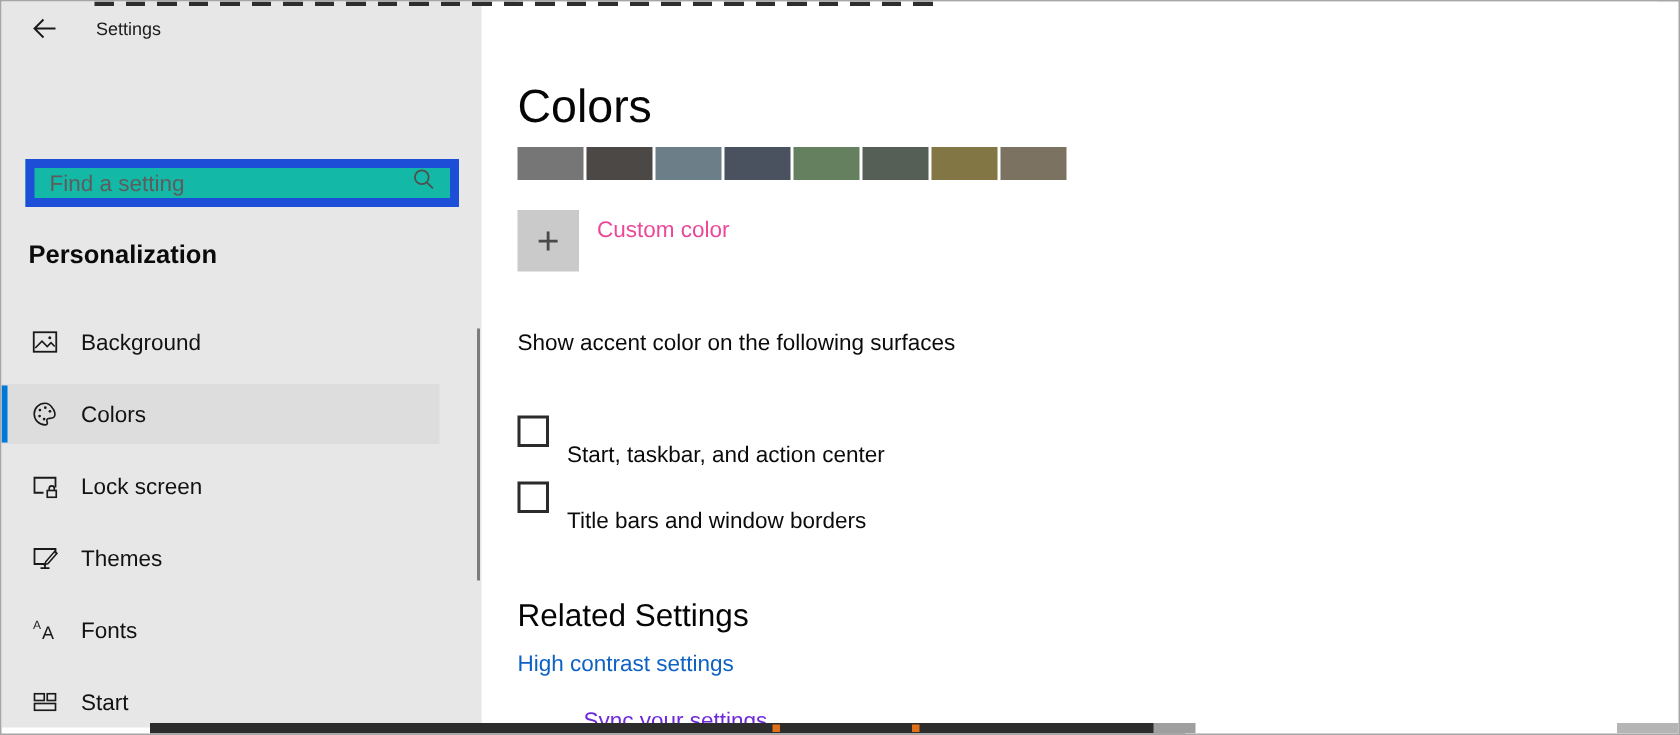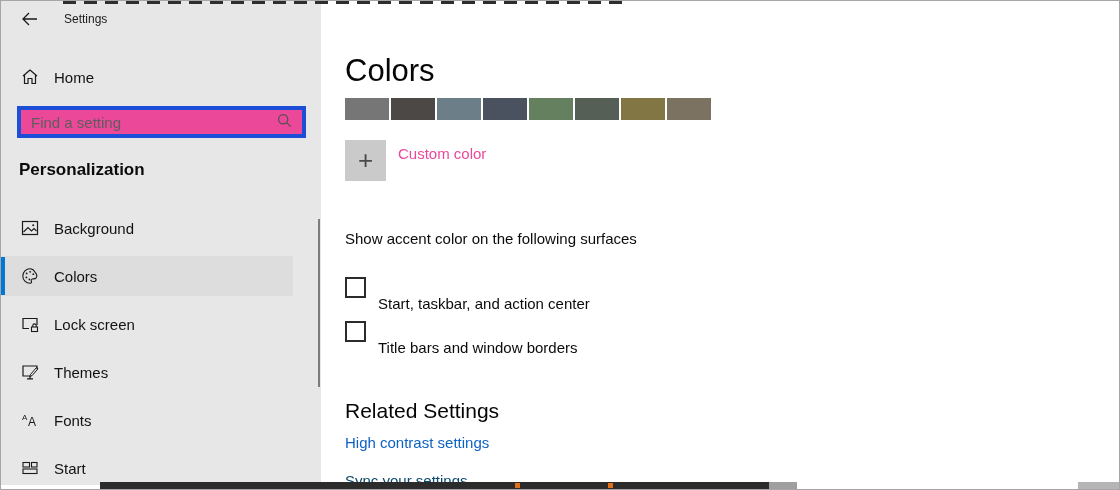--- a/index.html
+++ b/index.html
@@ -24,21 +24,21 @@
   .glyph-min{display:block;width:11px;height:0;border-top:1px solid #0d0d0d;}
   .glyph-max{display:block;width:10px;height:10px;border:1px solid #0d0d0d;background:transparent;}
   .glyph-close{font-size:13px;color:#0d0d0d;line-height:1;}
   
   .sidebar{position:absolute;left:0;top:0;width:320px;height:484px;background:#e7e7e7;}
   .home-row{position:absolute;left:0;top:58px;width:320px;height:36px;display:flex;align-items:center;}
   .home-row .nav-icon{margin-left:19px;}
   .home-row .nav-label{margin-left:14px;font-size:15px;color:#121212;}
   .search-box{
     position:absolute;left:16px;top:105px;width:289px;height:32px;box-sizing:border-box;
-    background:#ec4899;border:4px solid #1d4ed8;display:flex;align-items:center;
+    background:#14b8a6;border:6px solid #1d4ed8;display:flex;align-items:center;
   }
   .search-input{
     flex:1;border:none;outline:none;background:transparent;
     font-family:"Liberation Sans",sans-serif;font-size:15px;color:#333;padding:0 0 0 10px;
   }
   .search-input::placeholder{color:#5d5d5d;opacity:1;}
   .search-glyph{margin-right:10px;flex:0 0 auto;}
   .section-header{position:absolute;left:18px;top:159px;font-size:17px;font-weight:bold;color:#0b0b0b;}
   .nav-list{position:absolute;left:0;top:207px;width:320px;}
   .nav-item{position:relative;width:292px;height:40px;margin-bottom:8px;display:flex;align-items:center;cursor:default;}
@@ -51,21 +51,21 @@
   .side-scrollbar{position:absolute;left:317px;top:218px;width:2px;height:168px;background:#7c7c7c;}
   
   .main{position:absolute;left:344px;top:0;width:760px;height:484px;background:#fff;}
   .page-title{position:absolute;left:0;top:52px;font-size:31px;font-weight:300;color:#060606;letter-spacing:0;}
   .swatch-row{position:absolute;left:0;top:97px;display:flex;gap:2px;}
   .swatch{width:44px;height:22px;}
   .custom-color-row{position:absolute;left:0;top:139px;display:flex;}
   .custom-color-btn{width:41px;height:41px;background:#cacaca;display:flex;align-items:center;justify-content:center;}
   .plus-glyph{font-size:26px;font-weight:300;color:#4a4a4a;line-height:1;margin-top:-2px;}
   .custom-color-label{margin-left:12px;margin-top:5px;font-size:15px;color:#ec4899;}
-  .surfaces-heading{position:absolute;left:0;top:229px;font-size:15px;color:#0b0b0b;}
+  .surfaces-heading{position:absolute;left:0;top:219px;font-size:15px;color:#0b0b0b;}
   .check-row{position:absolute;left:0;display:flex;align-items:center;}
   .check-row.first{top:262px;}
   .check-row.second{top:306px;}
   .checkbox{width:17px;height:17px;border:2px solid #2b2b2b;background:#fff;flex:0 0 auto;}
   .check-label{margin-left:12px;font-size:15px;color:#0b0b0b;margin-top:32px;}
   .related-heading{position:absolute;left:0;top:398px;font-size:21px;font-weight:400;color:#050505;}
   .link{position:absolute;left:0;font-size:15px;color:#0e62c4;cursor:pointer;}
   .link.first{top:433px;}
   .link.second{top:471px;}
   
@@ -82,28 +82,20 @@
   <div class="top-dashes"></div>
 
   <div class="sidebar">
     <div class="back-btn">
       <svg width="16" height="14" viewBox="0 0 16 14">
         <path d="M1 7h14 M7 1 L1 7 L7 13" stroke="#1b1b1b" stroke-width="1.3" fill="none"></path>
       </svg>
     </div>
     <div class="app-title">Settings</div>
 
-    <div class="home-row">
-      <span class="nav-icon">
-        <svg width="18" height="18" viewBox="0 0 18 18">
-            <path d="M2 8 L9 2 L16 8 M3.5 7.2 V15.5 H7 V10.5 H11 V15.5 H14.5 V7.2" stroke="#1a1a1a" stroke-width="1.2" fill="none" stroke-linejoin="round"></path>
-          </svg>
-      </span>
-      <span class="nav-label">Home</span>
-    </div>
 
     <div class="search-box">
       <input class="search-input" type="text" placeholder="Find a setting" style="">
       <span class="search-glyph">
         <svg width="15" height="15" viewBox="0 0 15 15">
             <circle cx="6.2" cy="6.2" r="4.6" stroke="#4f4f4f" stroke-width="1.2" fill="none"></circle>
             <path d="M9.7 9.7 L13.6 13.6" stroke="#4f4f4f" stroke-width="1.2"></path>
           </svg>
       </span>
     </div>
@@ -225,21 +217,21 @@
       <span class="check-label">Start, taskbar, and action center</span>
     </div>
 
     <div class="check-row second">
       <span class="checkbox"></span>
       <span class="check-label">Title bars and window borders</span>
     </div>
 
     <div class="related-heading">Related Settings</div>
     <a class="link first" style="color: rgb(14, 98, 196);">High contrast settings</a>
-    <a class="link second" style="color: #0c4a6e;">Sync your settings</a>
+    <a class="link second" style="color: #6d28d9; margin-left: 44px;">Sync your settings</a>
   </div>
 
   <div class="bottom-strip">
     <span class="orange-frag" style="left:415px"></span>
     <span class="orange-frag" style="left:508px"></span>
   </div>
   <div class="bottom-gray-1"></div>
   <div class="bottom-gray-2"></div>
 
 </div>

